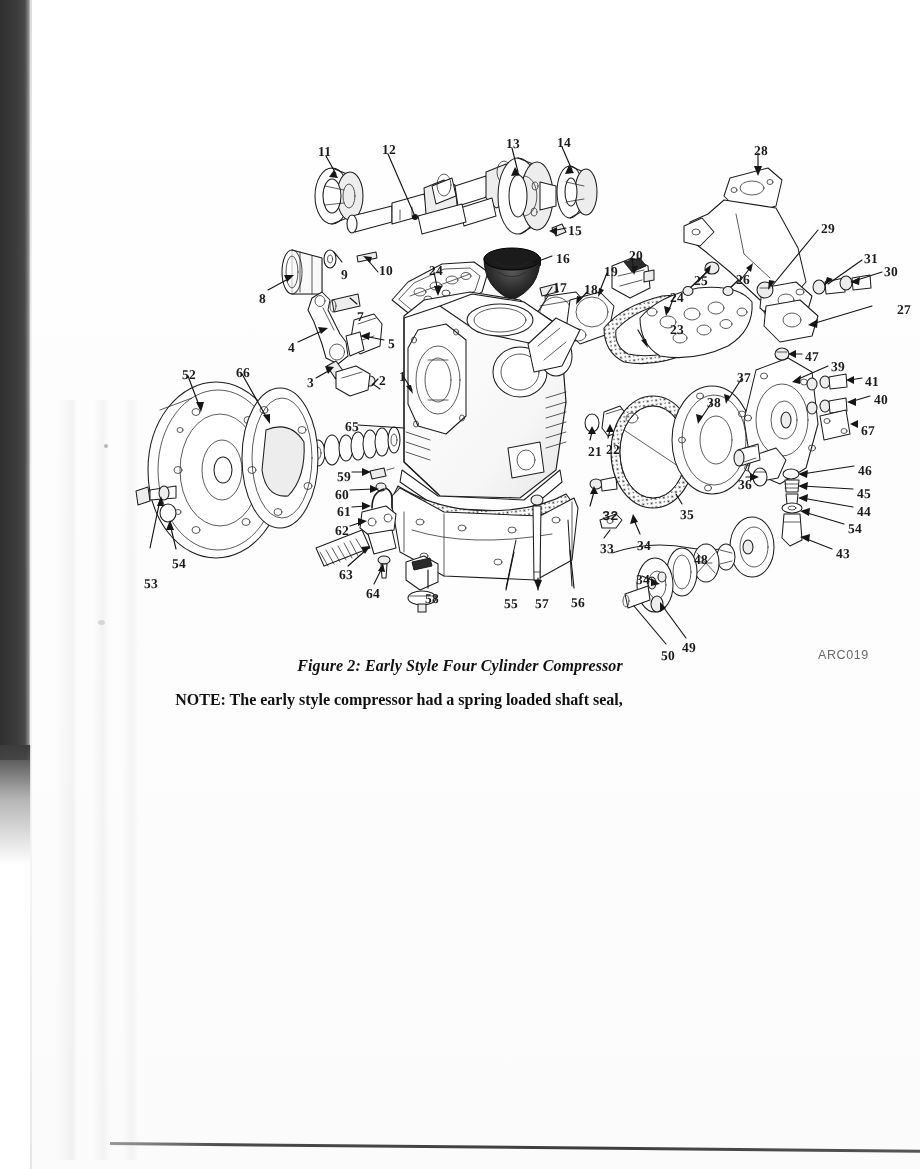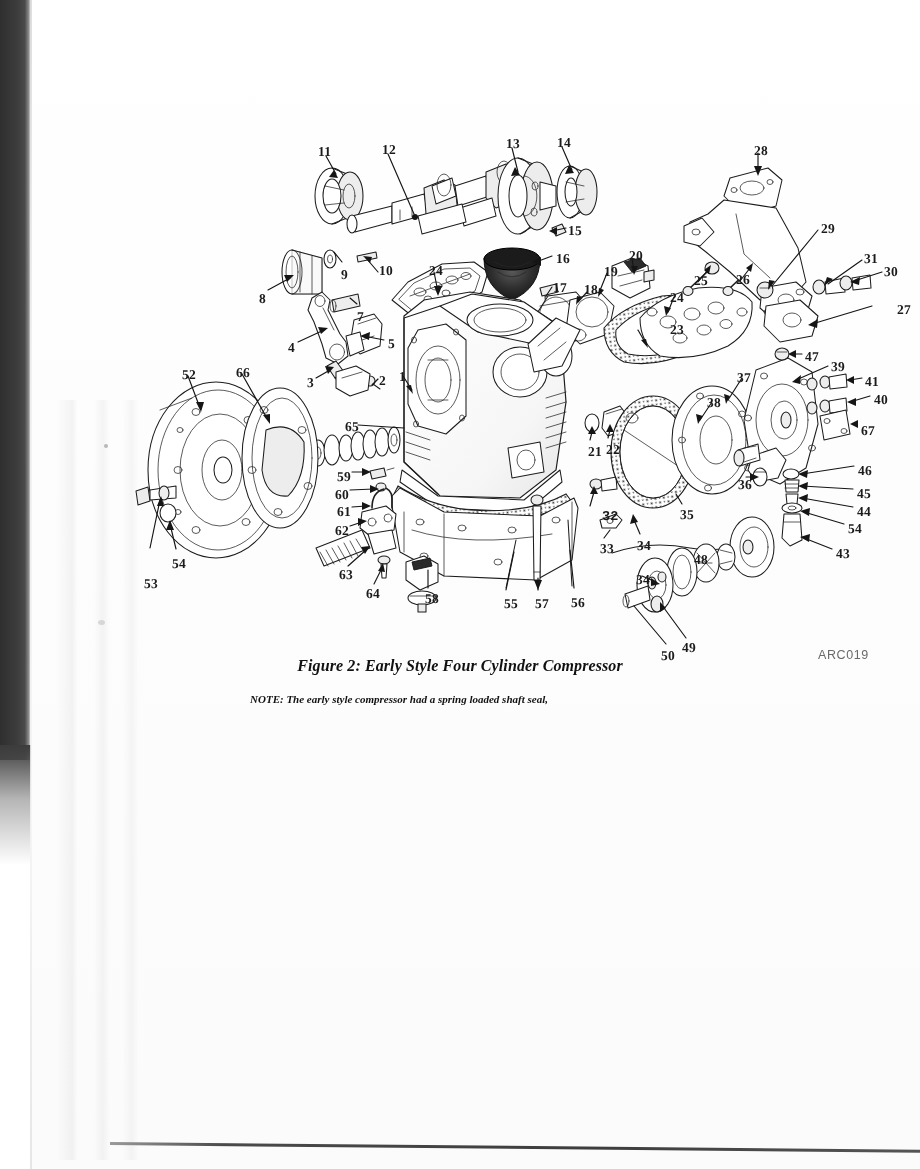--- a/index.html
+++ b/index.html
@@ -65,21 +65,21 @@
     position:absolute;left:0;top:657px;width:920px;
     text-align:center;
     font-family:"Liberation Serif", serif;
     font-style:italic;font-weight:700;font-size:16px;color:#111;
     letter-spacing:.1px;
   }
   #note{
     position:absolute;left:0;top:689px;width:798px;
     text-align:center;
     font-family:"Liberation Serif", serif;
-    font-style:italic;font-weight:700;font-size:11px;color:#111;
+    font-weight:700;font-size:16px;color:#111;
     line-height:21px;
   }
   #note .nline{display:block;}
   #fig-code{
     position:absolute;left:818px;top:648px;
     font-family:"Liberation Sans", sans-serif;
     font-style:normal;font-weight:400;font-size:12.5px;
     color:#6a6a6a;letter-spacing:.6px;
   }
   

